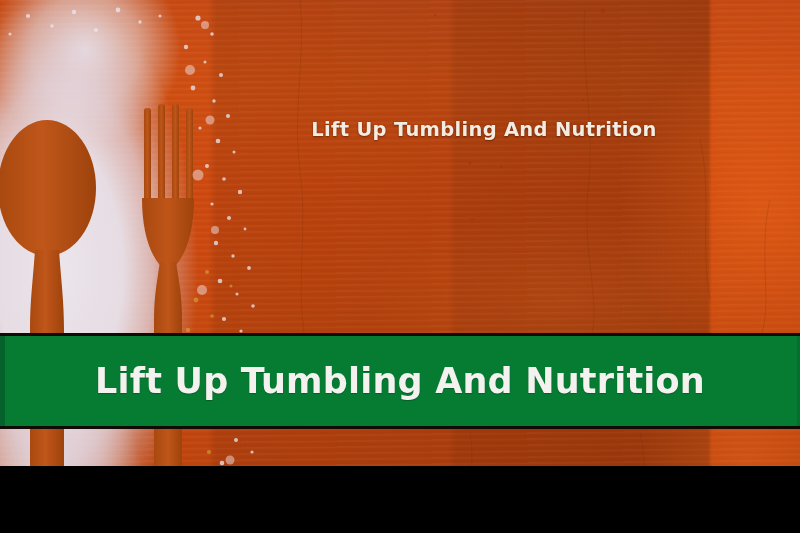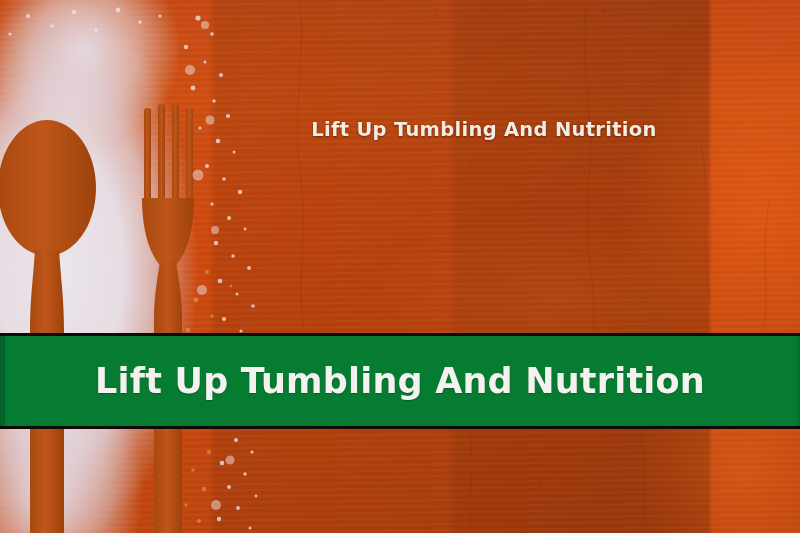--- a/index.html
+++ b/index.html
@@ -8,21 +8,21 @@
     padding: 0;
     background: #000;
   }
   body {
     font-family: "DejaVu Sans", sans-serif;
   }
 
   #stage {
     position: relative;
     width: 800px;
-    height: 533px;
+    height: 466px;
     overflow: hidden;
     background: #000;
   }
 
   
   .photo {
     position: absolute;
     inset: 0;
     background-color: #cf4a10;
     overflow: hidden;

